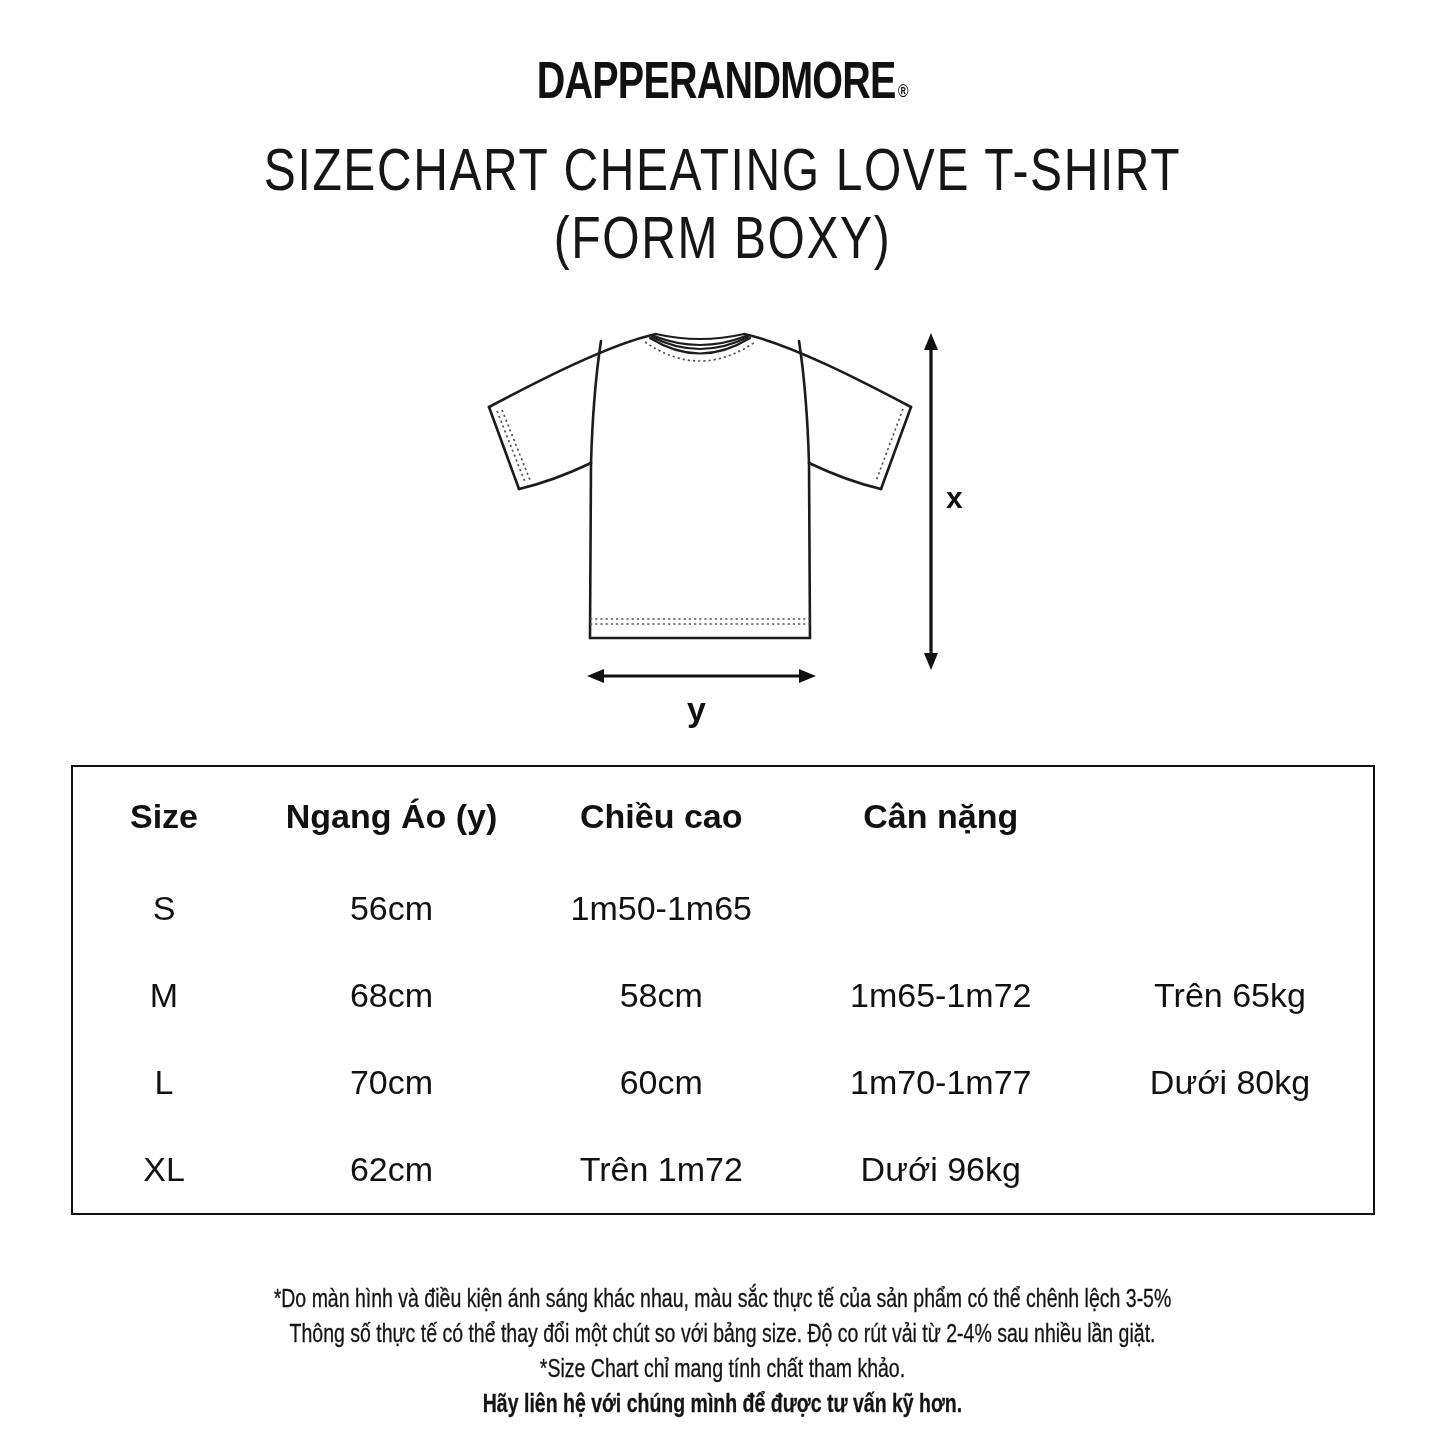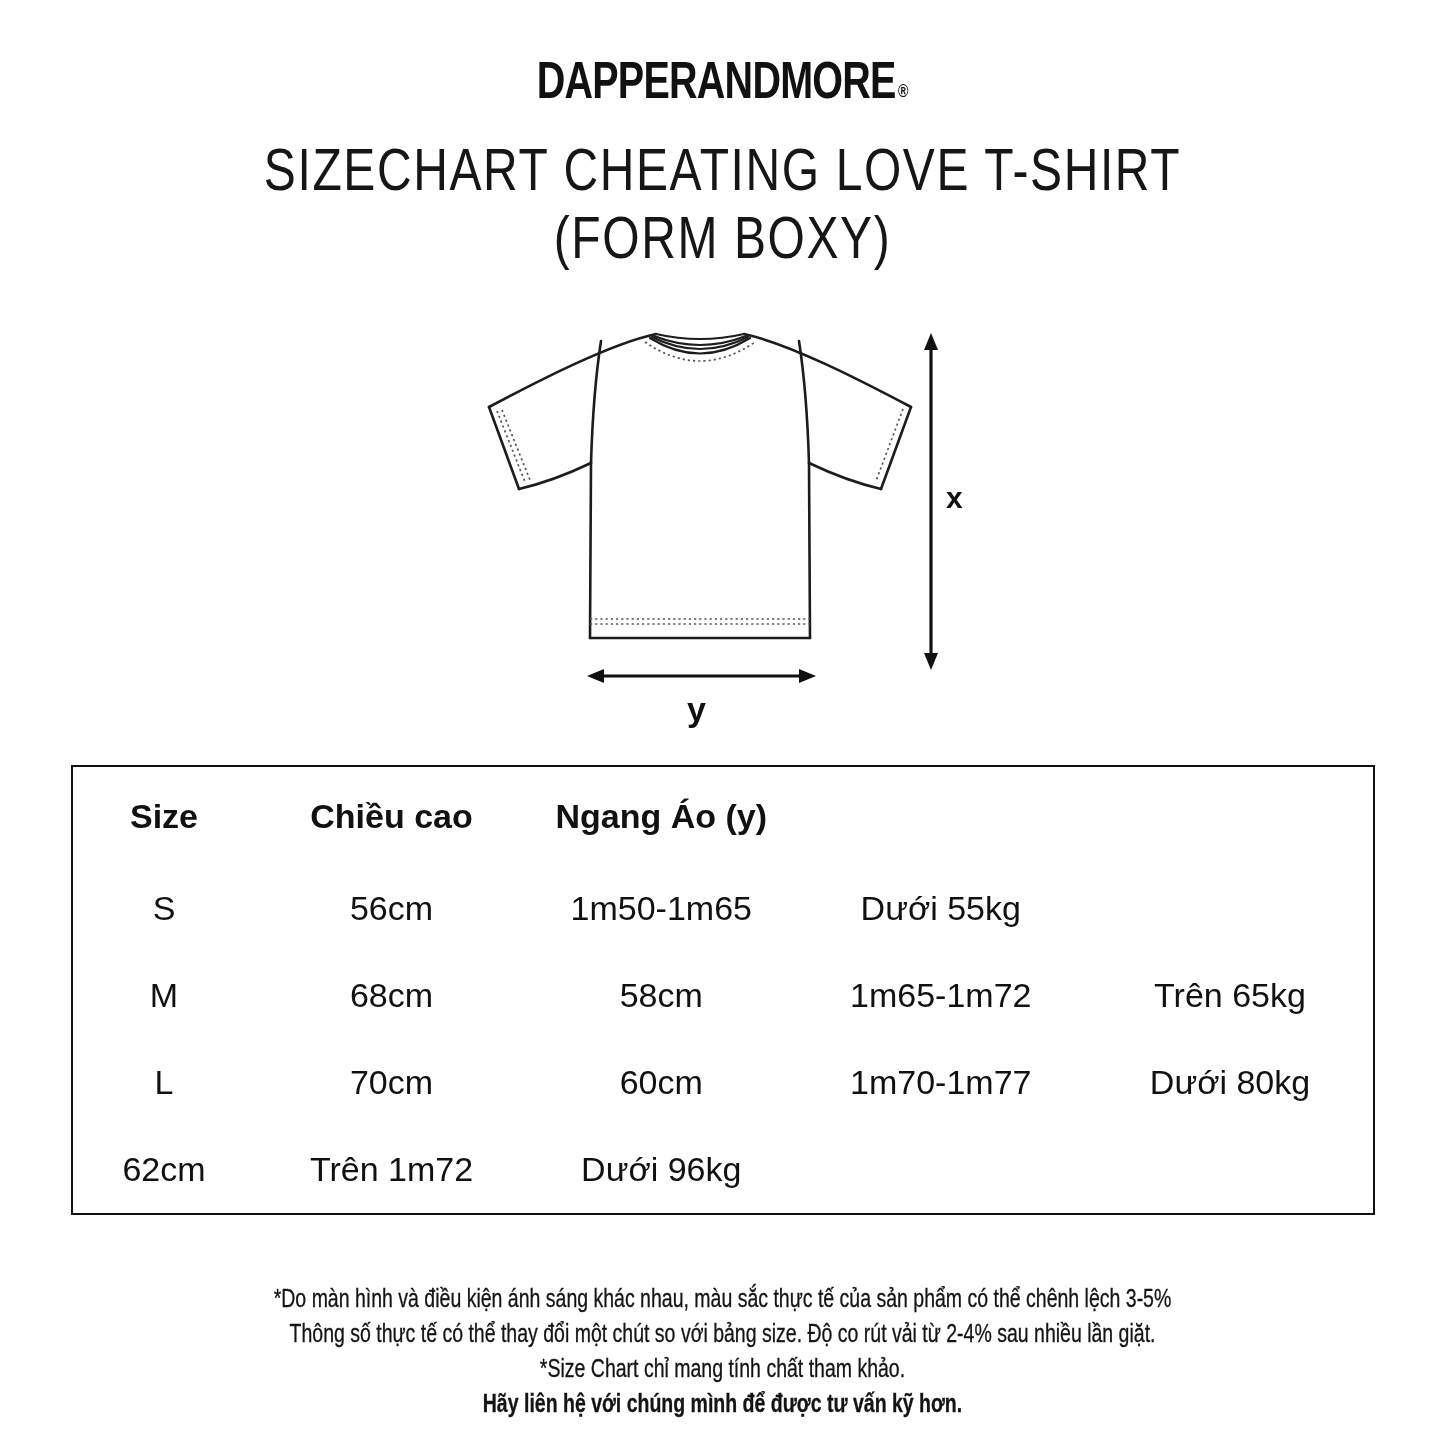--- a/index.html
+++ b/index.html
@@ -109,44 +109,45 @@
       <polygon points="587,676 604,669 604,683" stroke="none"></polygon>
       <polygon points="816,676 799,669 799,683" stroke="none"></polygon>
     </g>
     <text class="dim-label" x="946" y="508" font-size="30">x</text>
     <text class="dim-label" x="687" y="721" font-size="34">y</text>
   </svg>
 
   <section class="size-table">
     <div class="trow head">
       <div class="tcell">Size</div>
+      <div class="tcell">Ngang Áo (y)</div>
       <div class="tcell">Chiều cao</div>
-      <div class="tcell">Ngang Áo (y)</div>
+      <div class="tcell">Cân nặng</div>
     </div>
     <div class="trow data">
       <div class="tcell">S</div>
       <div class="tcell">56cm</div>
       <div class="tcell">1m50-1m65</div>
-      <div class="tcell">Dưới 55kg</div>
     </div>
     <div class="trow data">
       <div class="tcell">M</div>
       <div class="tcell">68cm</div>
       <div class="tcell">58cm</div>
       <div class="tcell">1m65-1m72</div>
       <div class="tcell">Trên 65kg</div>
     </div>
     <div class="trow data">
       <div class="tcell">L</div>
       <div class="tcell">70cm</div>
       <div class="tcell">60cm</div>
       <div class="tcell">1m70-1m77</div>
       <div class="tcell">Dưới 80kg</div>
     </div>
     <div class="trow data">
+      <div class="tcell">XL</div>
       <div class="tcell">62cm</div>
       <div class="tcell">Trên 1m72</div>
       <div class="tcell">Dưới 96kg</div>
     </div>
   </section>
 
   <footer class="notes">
     <div>*Do màn hình và điều kiện ánh sáng khác nhau, màu sắc thực tế của sản phẩm có thể chênh lệch 3-5%</div>
     <div>Thông số thực tế có thể thay đổi một chút so với bảng size. Độ co rút vải từ 2-4% sau nhiều lần giặt.</div>
     <div>*Size Chart chỉ mang tính chất tham khảo.</div>

